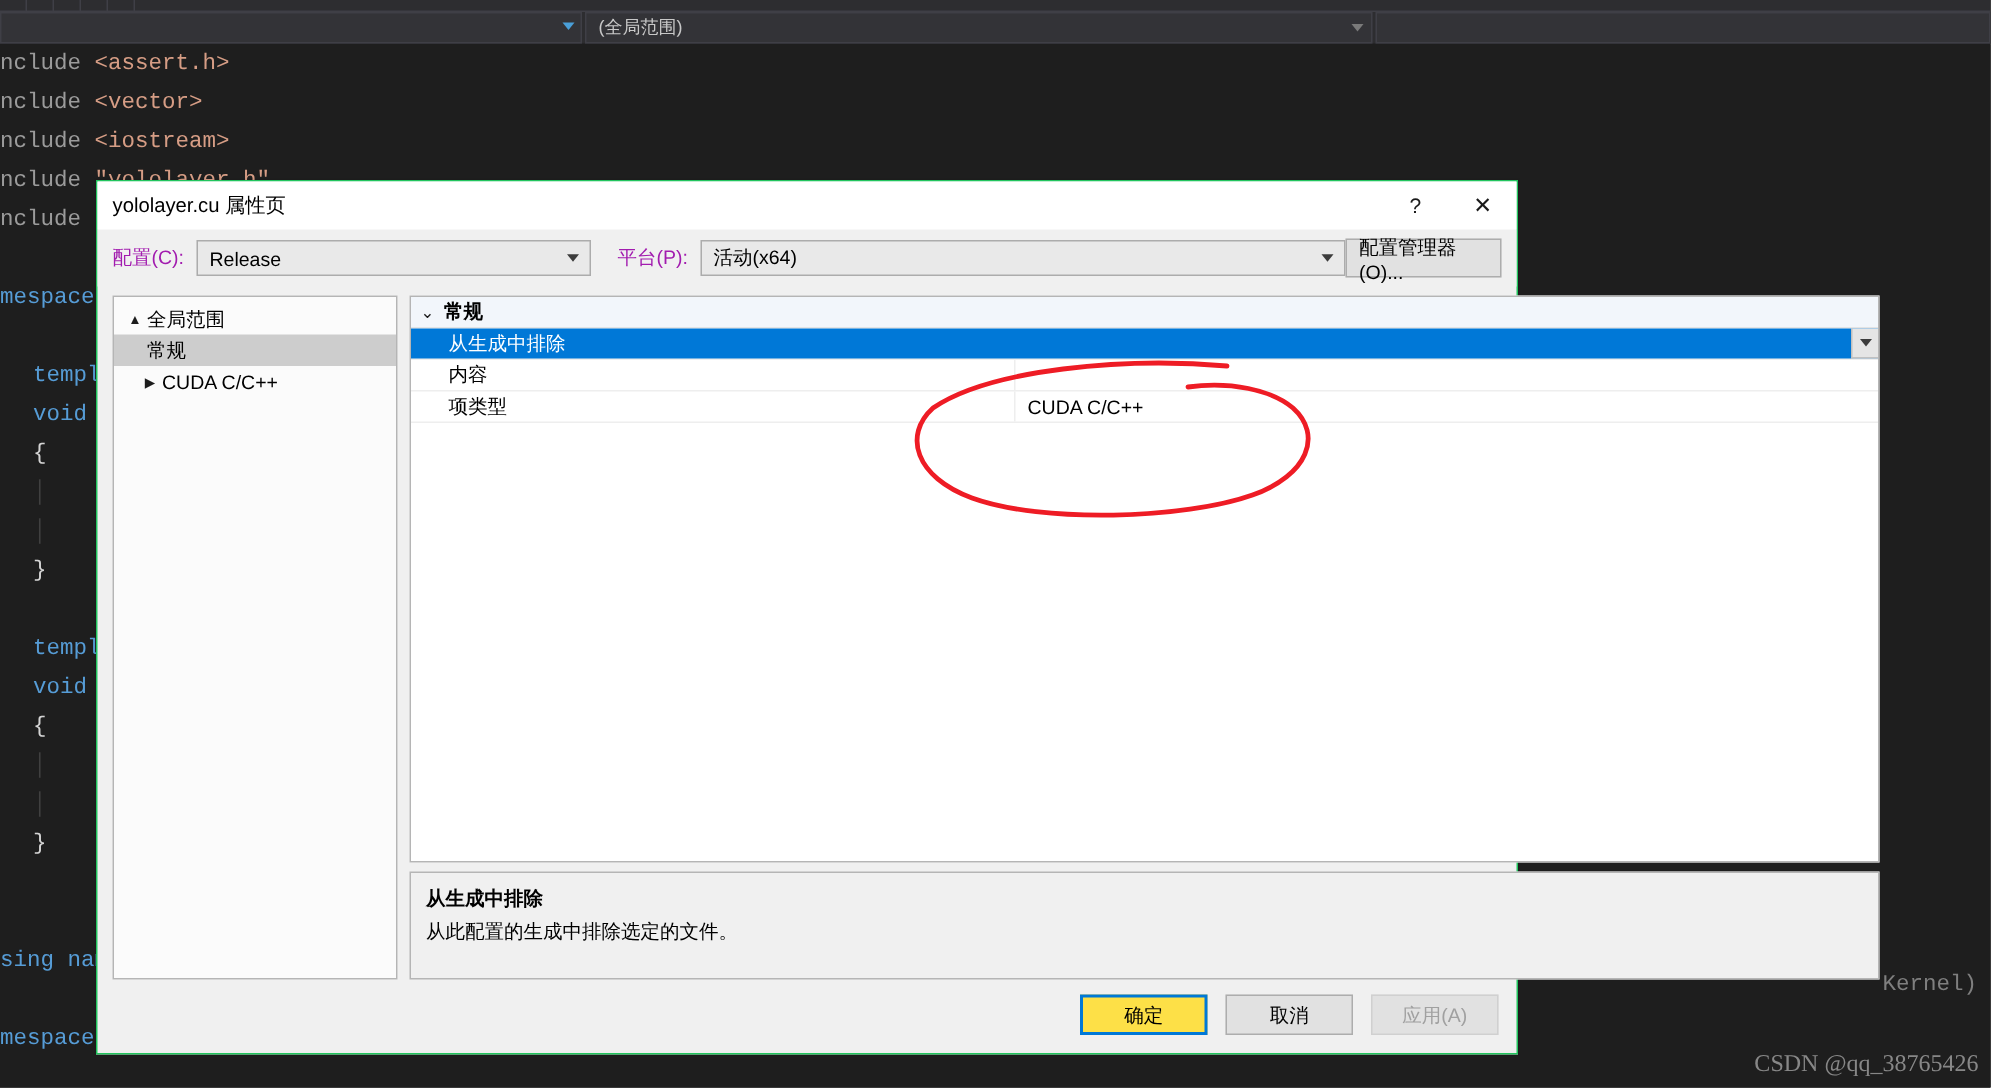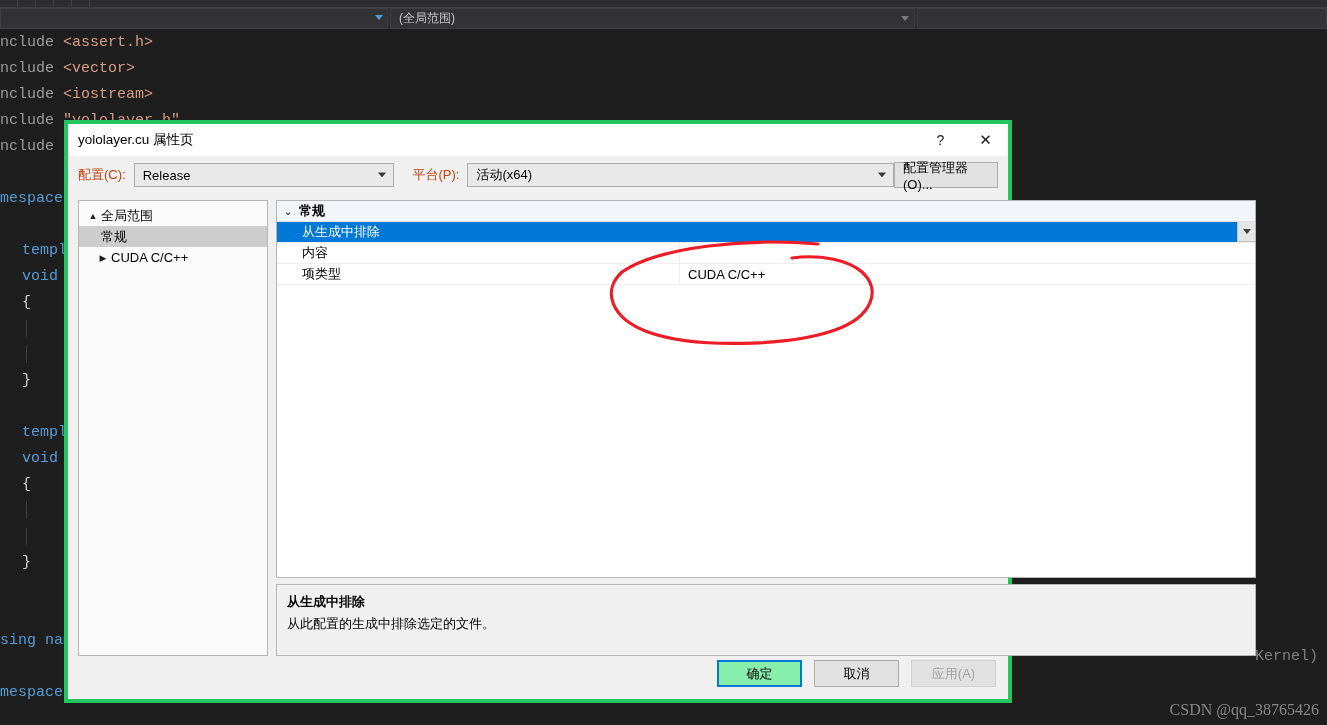--- a/index.html
+++ b/index.html
@@ -90,21 +90,21 @@
   .pre { color: #9b9b9b; }
   .pun { color: #d4d4d4; }
   .guide { color: #404040; }
 
   
   .dialog {
     position: absolute;
     left: 64px; top: 120px;
     width: 948px; height: 583px;
     background: #f0f0f0;
-    border: 4px solid #22c55e;
+    border: 1px solid #22c55e;
     box-shadow: 0 0 0 1px rgba(0,0,0,0.06);
     font-size: 13px;
     color: #000;
   }
   .dlg-titlebar {
     height: 32px; background: #ffffff;
     display: flex; align-items: center;
     position: relative;
   }
   .dlg-title {
@@ -124,21 +124,21 @@
 
   
   .cfg-row {
     height: 38px;
     display: flex; align-items: center;
     padding: 0 10px;
     gap: 0;
     background: #f0f0f0;
   }
   .cfg-label {
-    font-size: 13px; color: #c2410c; white-space: nowrap;
+    font-size: 13px; color: #a21caf; white-space: nowrap;
     margin-right: 8px;
   }
   .combo {
     height: 24px;
     background: #e9e9e9;
     border: 1px solid #acacac;
     display: flex; align-items: center;
     position: relative;
     font-size: 13px;
     padding-left: 8px;
@@ -270,21 +270,21 @@
   .dbtn {
     width: 85px; height: 27px;
     background: #e1e1e1;
     border: 1px solid #adadad;
     font-size: 13px; color: #000;
     display: flex; align-items: center; justify-content: center;
     cursor: default;
   }
   .dbtn.default {
     border: 2px solid #0078d7;
-    background: #86efac;
+    background: #fde047;
   }
   .dbtn.disabled {
     color: #a0a0a0;
     background: #e1e1e1;
     border: 1px solid #d0d0d0;
   }
 
   
   .annot {
     position: absolute; left: 600px; top: 232px;

